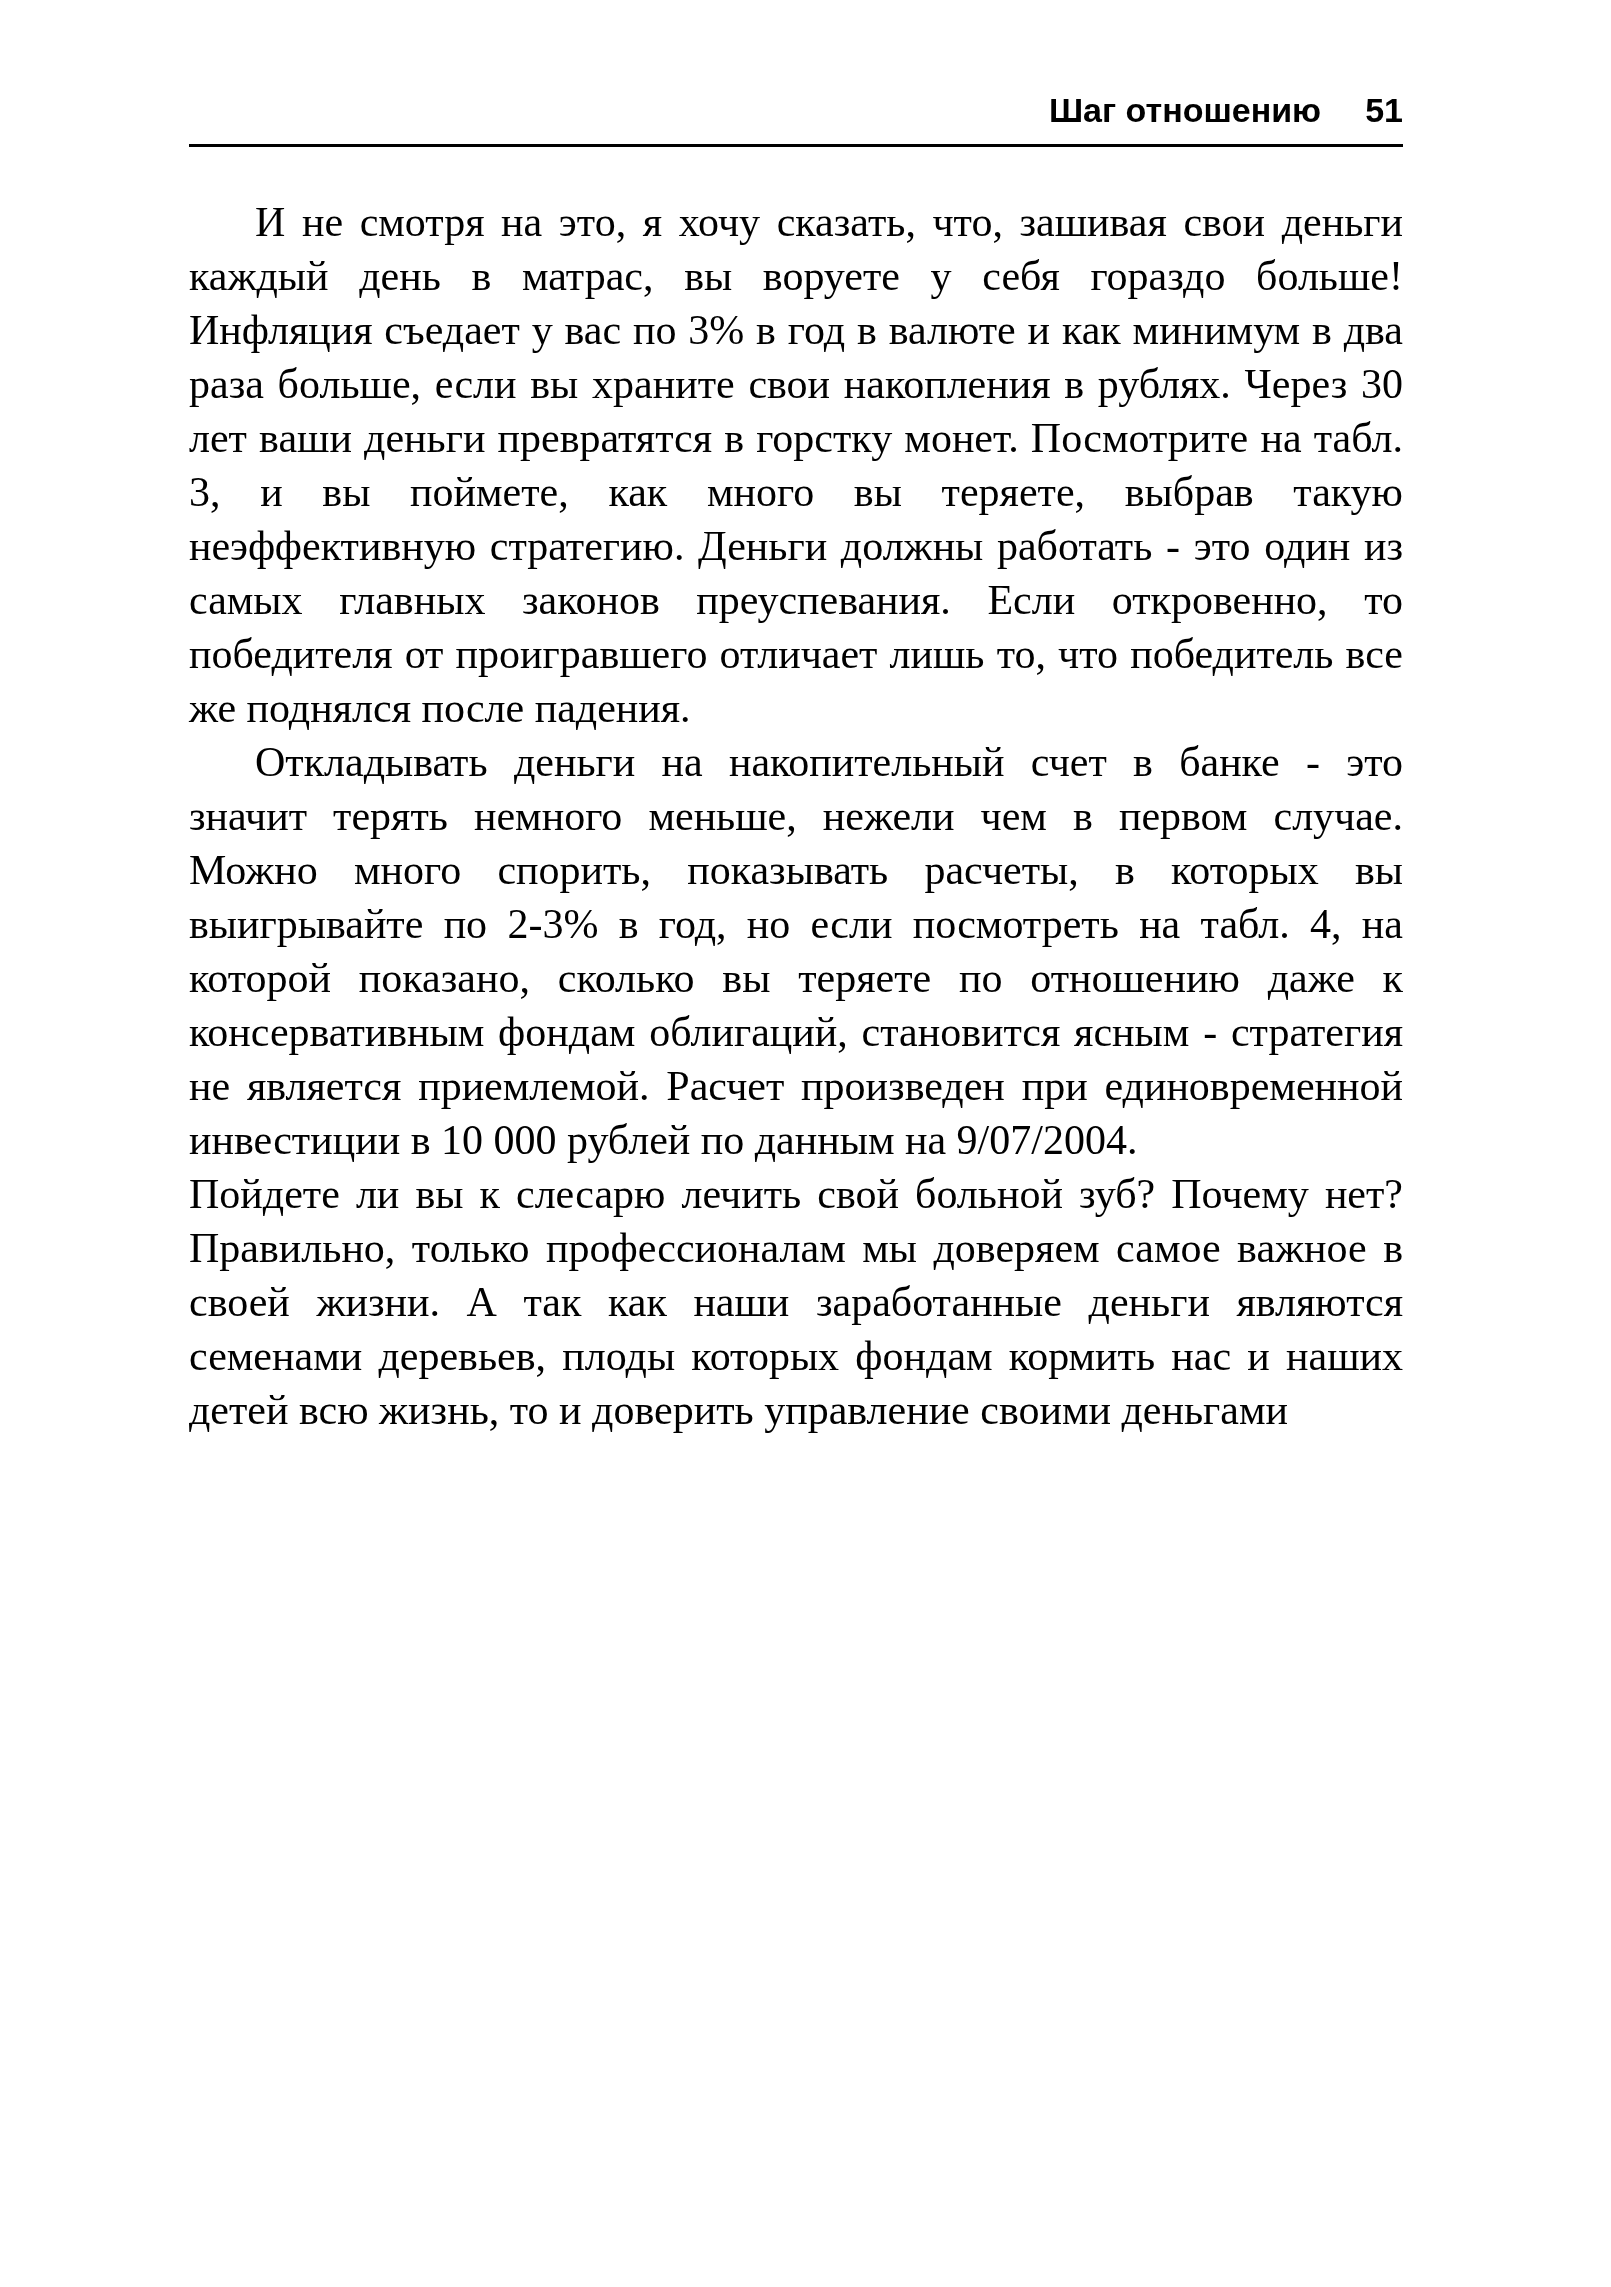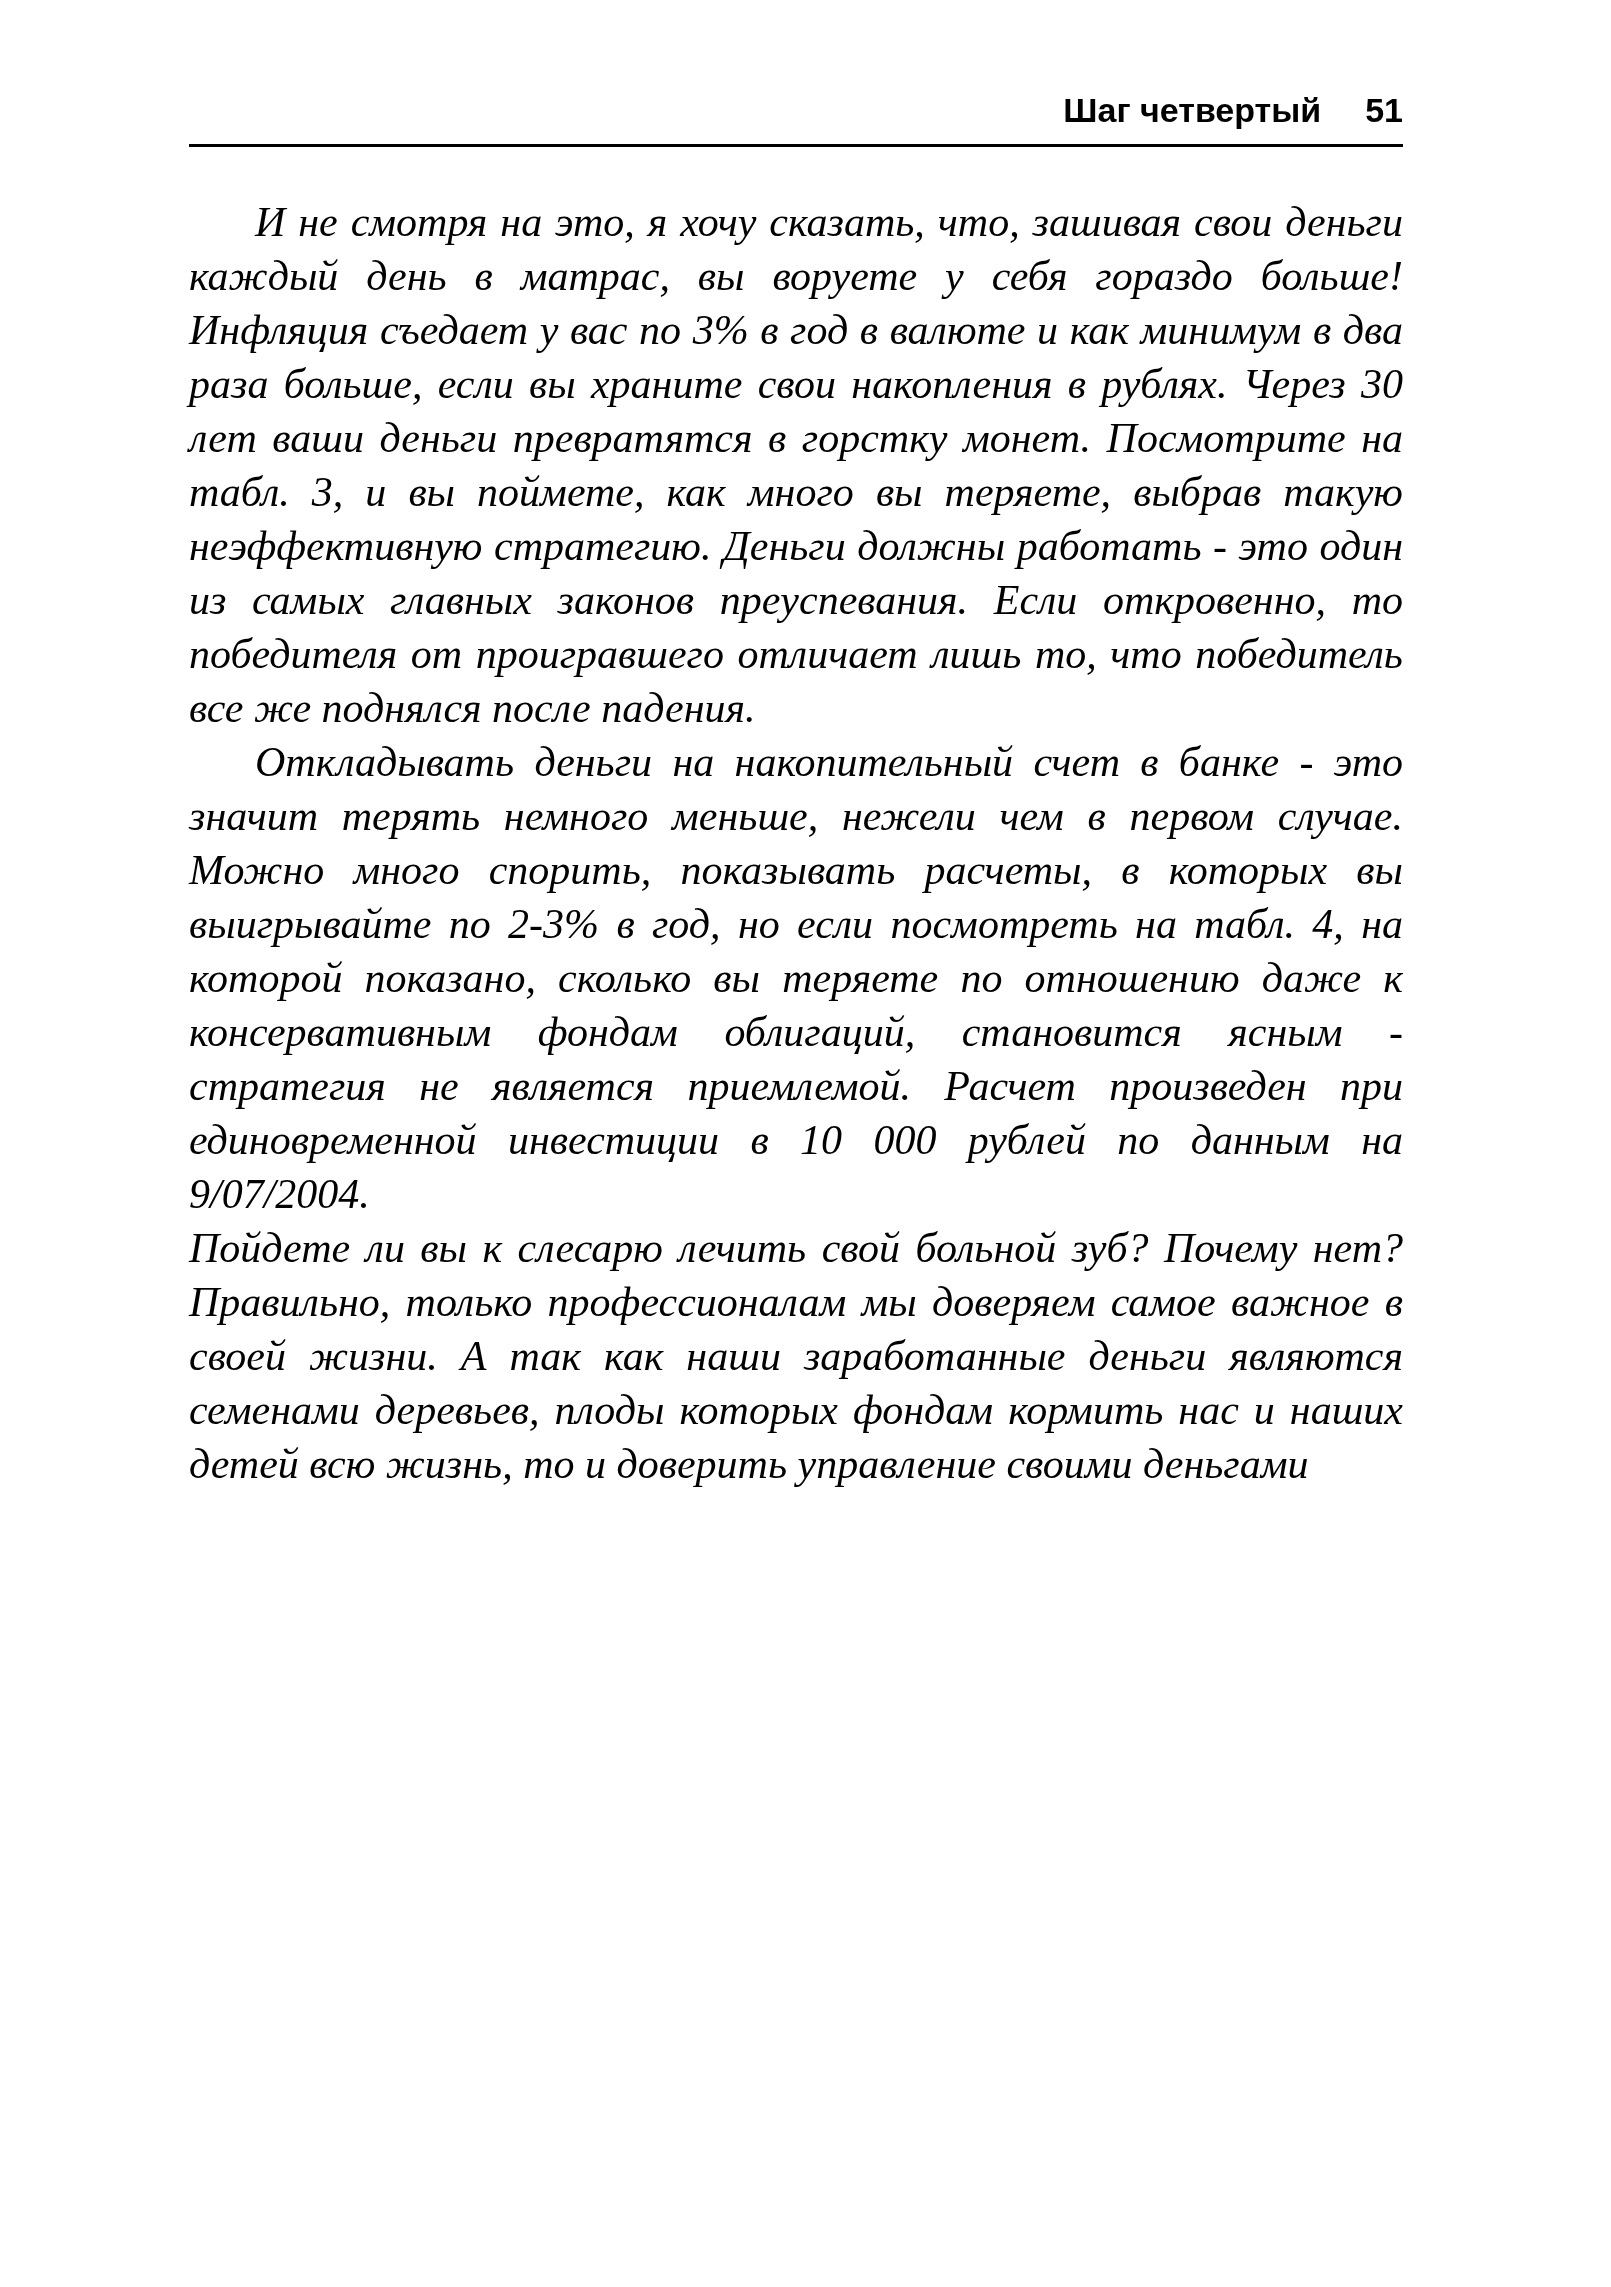--- a/index.html
+++ b/index.html
@@ -24,21 +24,20 @@
     gap: 44px;
     font-family: "Liberation Sans", sans-serif;
     font-weight: 700;
     font-size: 34px;
     line-height: 1.1;
     padding-bottom: 14.8px;
     border-bottom: 3.7px solid #000000;
   }
   .body-text {
     margin-top: 48px;
-    font-style: italic;
   }
   .body-text p {
     margin: 0;
     font-family: "Liberation Serif", "DejaVu Serif", serif;
     font-size: 42px;
     line-height: 54px;
     text-align: justify;
     color: #000000;
   }
   .body-text p.indent {
@@ -53,21 +52,21 @@
     letter-spacing: 0.5px;
     color: #000000;
   }
 </style>
 </head>
 <body>
 
 <div class="page">
 
   <div class="running-header">
-    <span>Шаг четвертый</span>
+    <span>Шаг отношению</span>
     <span>51</span>
   </div>
 
   <main class="body-text">
 
     <p class="indent">И не смотря на это, я хочу сказать, что, зашивая свои деньги каждый день в матрас, вы воруете у себя гораздо больше! Инфляция съедает у вас по 3% в год в валюте и как минимум в два раза больше, если вы храните свои накопления в рублях. Через 30 лет ваши деньги превратятся в горстку монет. Посмотрите на табл. 3, и вы поймете, как много вы теряете, выбрав такую неэффективную стратегию. Деньги должны работать - это один из самых главных законов преуспевания. Если откровенно, то победителя от проигравшего отличает лишь то, что победитель все же поднялся после падения.</p>
 
     <p class="indent">Откладывать деньги на накопительный счет в банке - это значит терять немного меньше, нежели чем в первом случае. Можно много спорить, показывать расчеты, в которых вы выигрывайте по 2-3% в год, но если посмотреть на табл. 4, на которой показано, сколько вы теряете по отношению даже к консервативным фондам облигаций, становится ясным - стратегия не является приемлемой. Расчет произведен при единовременной инвестиции в 10 000 рублей по данным на 9/07/2004.</p>
 
 

